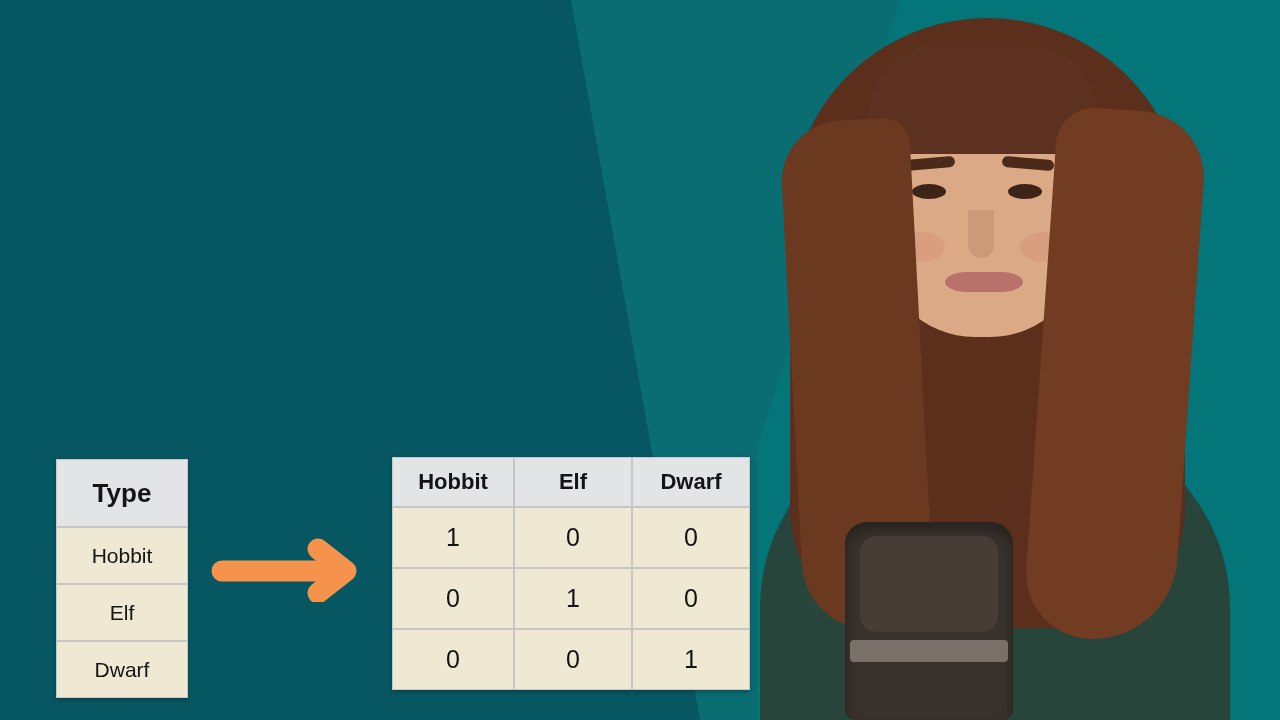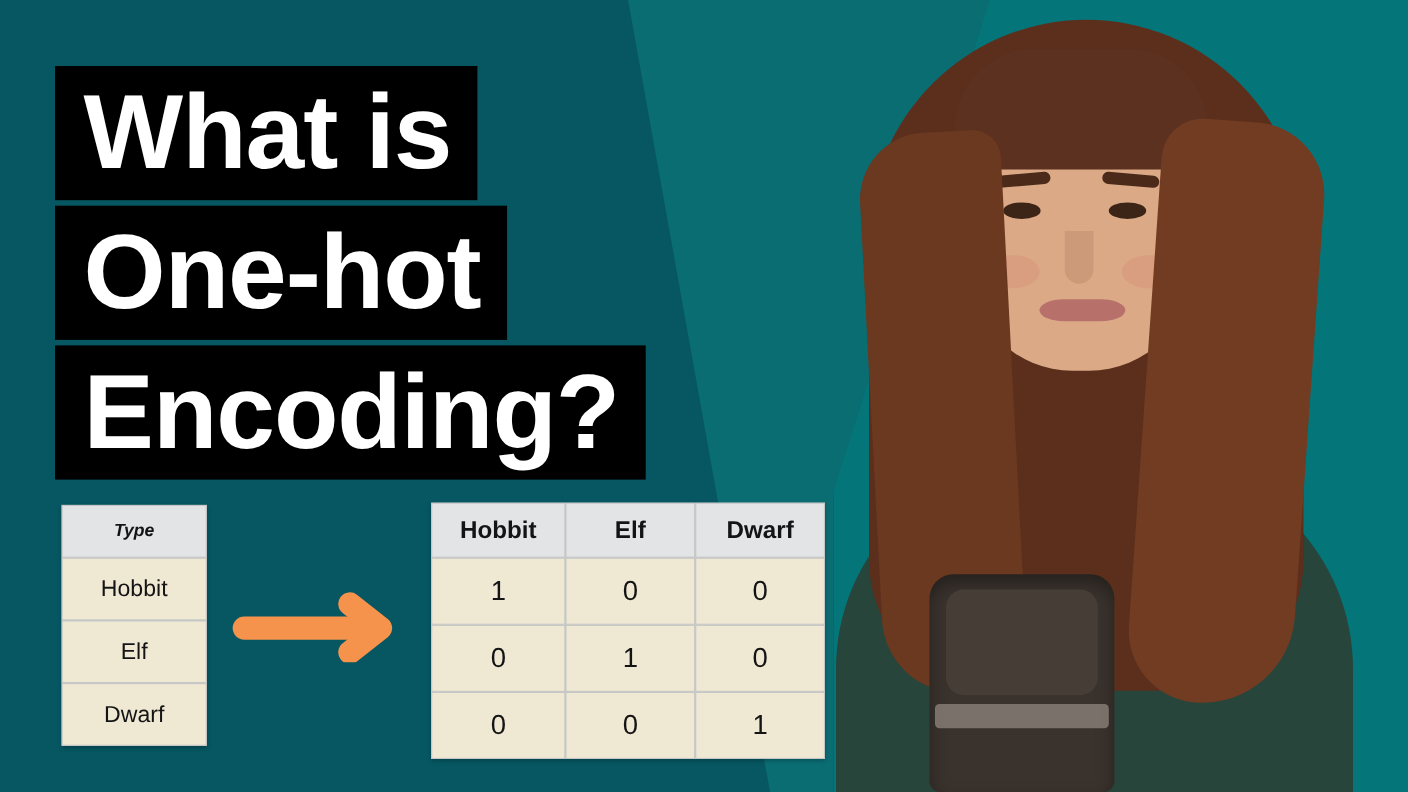--- a/index.html
+++ b/index.html
@@ -201,21 +201,21 @@
   .tbl th {
     background:#e3e4e6;
     font-weight:bold;
   }
   .tbl td {
     background:#efe8d3;
     font-weight:normal;
   }
 
   #table-input { left:56px; top:459px; width:132px; }
-  #table-input th { height:48px; font-size:16px;font-style:italic; }
+  #table-input th { height:68px; font-size:26px; }
   #table-input td { height:57px; font-size:21px; }
 
   #table-output { left:392px; top:457px; width:358px; }
   #table-output th { height:50px; font-size:22px; }
   #table-output td { height:61px; font-size:25px; }
   #table-output th.c-hobbit, #table-output td.c-hobbit { width:122px; }
   #table-output th.c-elf,    #table-output td.c-elf    { width:118px; }
   #table-output th.c-dwarf,  #table-output td.c-dwarf  { width:118px; }
 
   
@@ -250,25 +250,20 @@
     <div class="p-nose"></div>
     <div class="p-mouth"></div>
     <div class="p-hair-left"></div>
     <div class="p-hair-right"></div>
     <div class="mic-stem"></div>
     <div class="mic-body"></div>
     <div class="mic-grille"></div>
     <div class="mic-band"></div>
   </div>
 
-  <div class="title-stack">
-    <span class="title-line">What is</span>
-    <span class="title-line">One-hot</span>
-    <span class="title-line">Encoding?</span>
-  </div>
 
   <table class="tbl" id="table-input">
     <thead>
       <tr>
         <th>Type</th>
       </tr>
     </thead>
     <tbody>
       <tr>
         <td>Hobbit</td>

